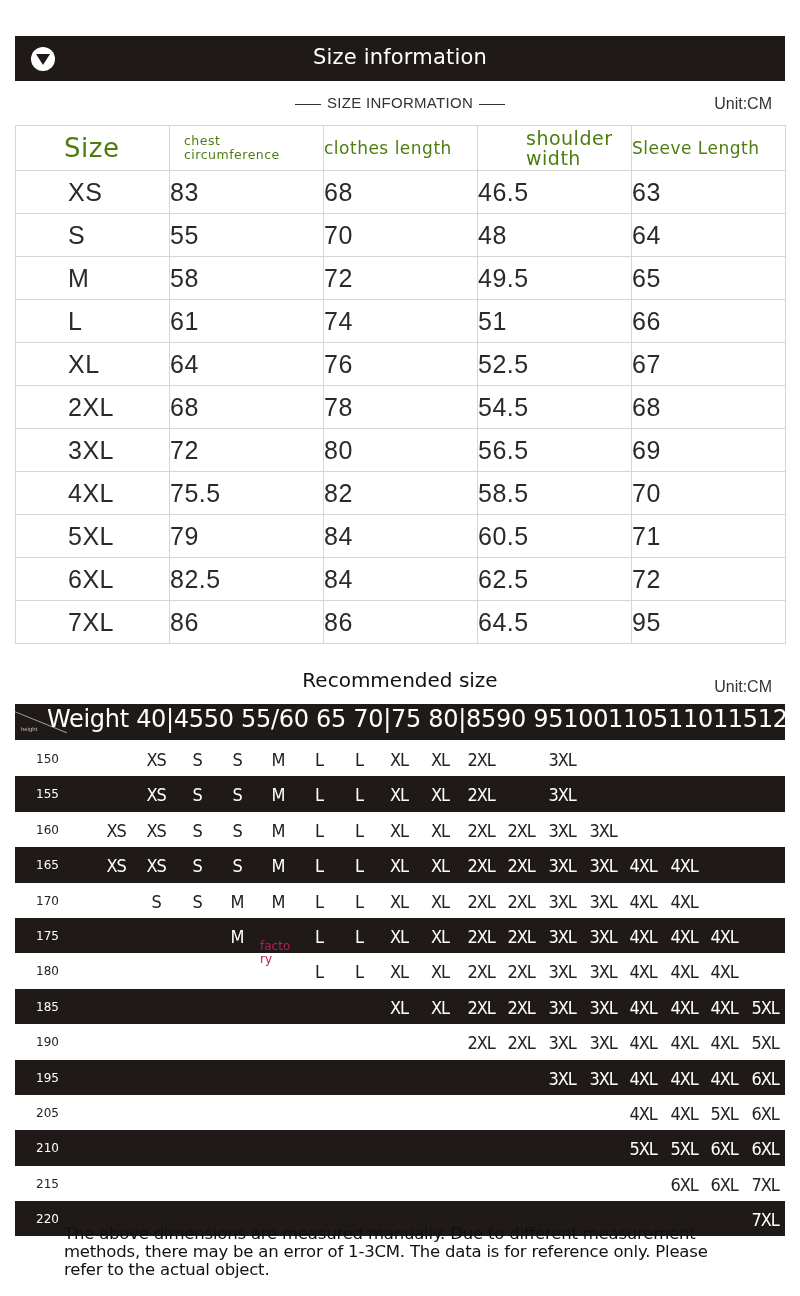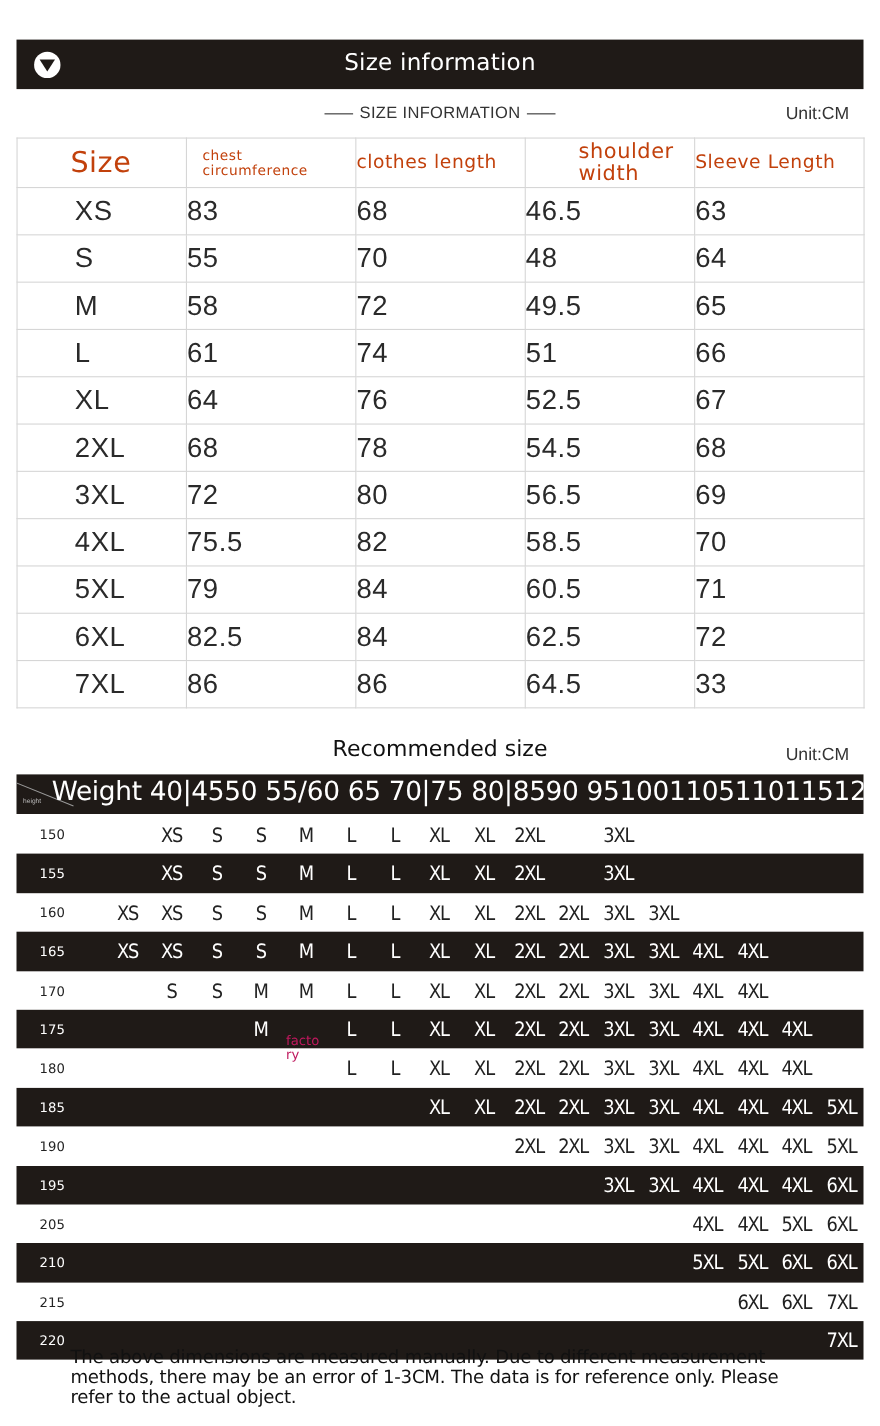--- a/index.html
+++ b/index.html
@@ -15,21 +15,21 @@
      color: #fff; font-size: 21px; font-family: "DejaVu Sans", sans-serif; letter-spacing: 0.2px; }
 
   .subtitle { position: absolute; left: 0; width: 800px; top: 94px; text-align: center; font-size: 15px; color: #333; letter-spacing: 0.3px; }
   .subtitle .dash { display: inline-block; width: 26px; height: 1px; background: #333; vertical-align: middle; margin: 0 6px; }
   .unit1 { position: absolute; right: 28px; top: 95px; font-size: 16px; color: #333; }
 
   
   table.sizes { position: absolute; left: 15px; top: 125px; width: 770px; border-collapse: collapse; table-layout: fixed; }
   table.sizes td { border: 1px solid #d6d6d6; height: 43px; font-size: 25px; color: #2a2a2a;
      font-family: "Liberation Sans", sans-serif; letter-spacing: 0.5px; }
-  table.sizes tr.head td { height: 45px; font-family: "DejaVu Sans", sans-serif; color: #c2410c; }
+  table.sizes tr.head td { height: 45px; font-family: "DejaVu Sans", sans-serif; color: #4d7c0f; }
   table.sizes td.sizecol { text-align: left; padding-left: 52px; }
   table.sizes tr.head td.sizecol { padding-left: 48px; font-size: 26px; }
   .h-small { font-size: 12.5px !important; text-align: left !important; padding-left: 14px; line-height: 14px; }
   .h-mid { font-size: 17px !important; }
   .h-big { font-size: 19px !important; text-align: left; padding-left: 48px; line-height: 20px; }
 
   .rec-title { position: absolute; left: 0; width: 800px; top: 668px; text-align: center; font-size: 20px; color: #111; font-family: "DejaVu Sans", sans-serif; }
   .unit2 { position: absolute; right: 28px; top: 678px; font-size: 16px; color: #333; }
 
   
@@ -150,21 +150,21 @@
         <td>82.5</td>
         <td>84</td>
         <td>62.5</td>
         <td>72</td>
       </tr>
       <tr>
         <td class="sizecol">7XL</td>
         <td>86</td>
         <td>86</td>
         <td>64.5</td>
-        <td>33</td>
+        <td>95</td>
       </tr>
     </tbody>
 </table>
 
 <div class="rec-title">Recommended size</div>
 <div class="unit2">Unit:CM</div>
 
 <div class="wbar">
   <span class="diag"></span>
   <span class="hlabel">height</span>

